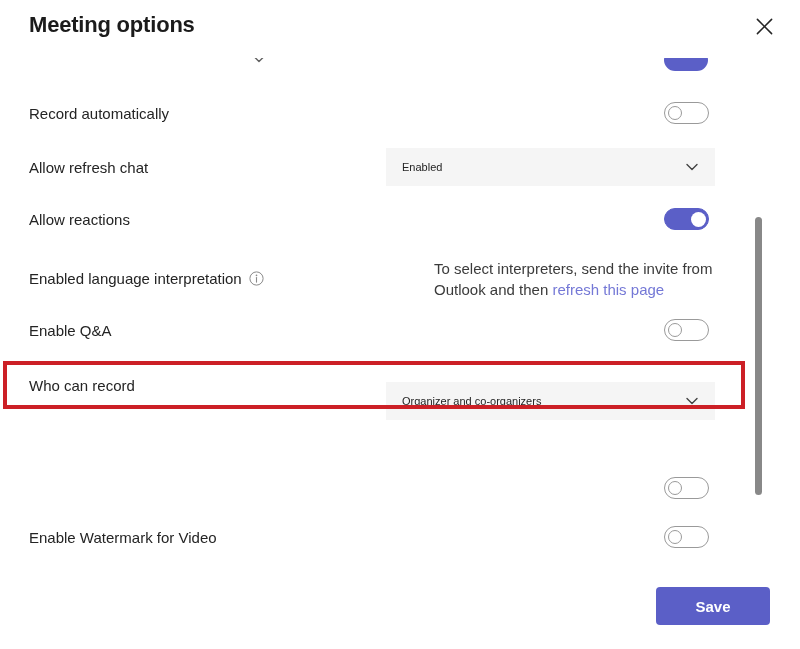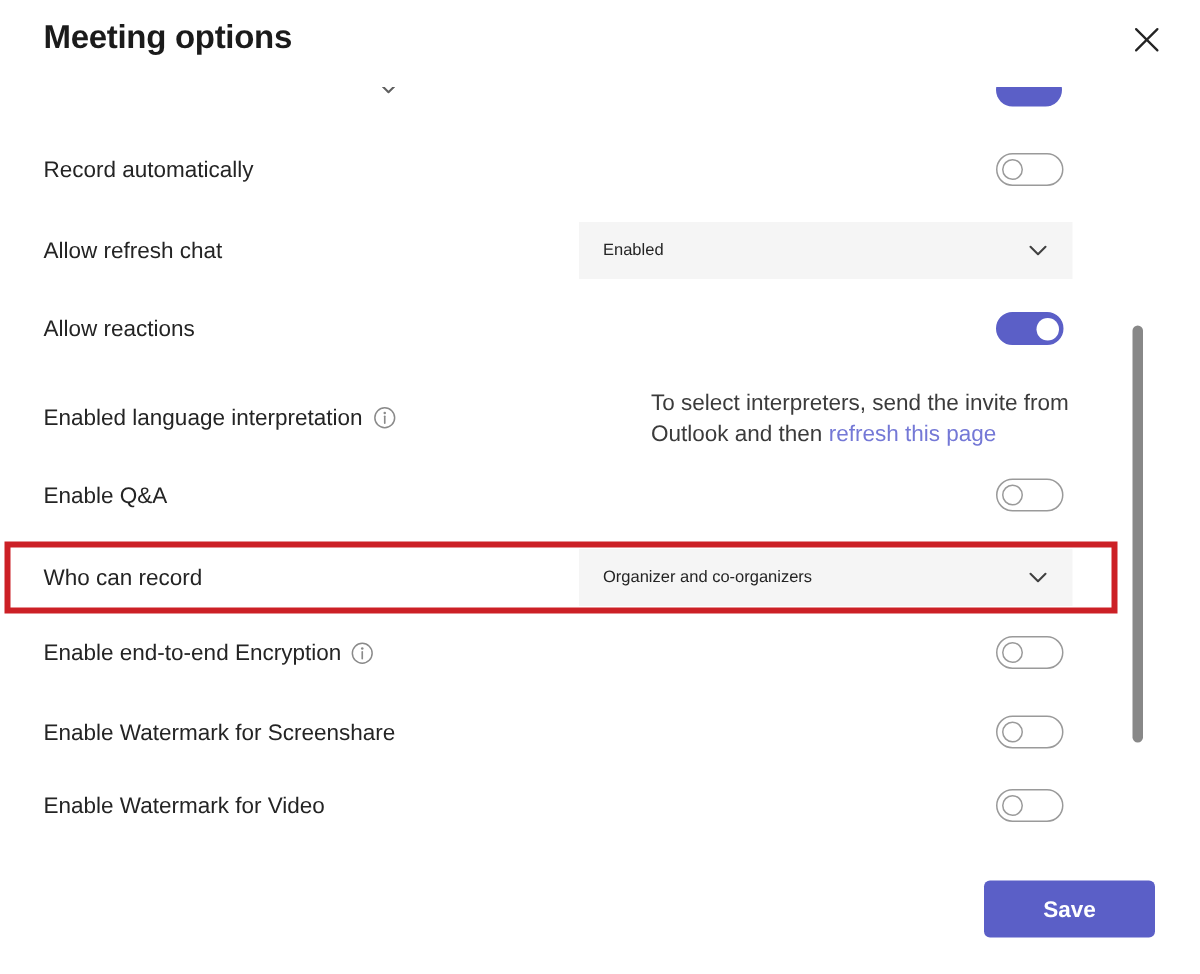--- a/index.html
+++ b/index.html
@@ -300,52 +300,34 @@
       </div>
       <div class="toggle off" style="top:6px;">
         <span class="knob"></span>
       </div>
     </div>
 
     <div class="row" style="top:308px;height:38px;">
       <div class="row-label">
         <span>Who can record</span>
       </div>
-      <button class="dropdown" style="top:0px;">
+      <button class="dropdown" style="top:16px;">
         <span class="dd-value">Organizer and co-organizers</span>
         <span class="dd-chevron">
           <svg width="18" height="18" viewBox="0 0 18 18" fill="none">
             <path d="M4 6.5 L9 11.5 L14 6.5" stroke="currentColor" stroke-width="1.4" stroke-linecap="round" stroke-linejoin="round"></path>
           </svg>
         </span>
       </button>
     </div>
 
     <div class="highlight-box"></div>
 
-    <div class="row" style="top:360px;height:34px;">
-      <div class="row-label">
-        <span>Enable end-to-end Encryption</span>
-        <span class="info-icon">
-          <svg width="15" height="15" viewBox="0 0 15 15" fill="none">
-            <circle cx="7.5" cy="7.5" r="6.6" stroke="currentColor" stroke-width="1"></circle>
-            <circle cx="7.5" cy="4.3" r="0.85" fill="currentColor"></circle>
-            <path d="M7.5 6.5 V11.1" stroke="currentColor" stroke-width="1.1" stroke-linecap="round"></path>
-          </svg>
-        </span>
-      </div>
-      <div class="toggle off" style="top:6px;">
-        <span class="knob"></span>
-      </div>
-    </div>
 
     <div class="row" style="top:413px;height:34px;">
-      <div class="row-label">
-        <span>Enable Watermark for Screenshare</span>
-      </div>
       <div class="toggle off" style="top:6px;">
         <span class="knob"></span>
       </div>
     </div>
 
     <div class="row" style="top:462px;height:34px;">
       <div class="row-label">
         <span>Enable Watermark for Video</span>
       </div>
       <div class="toggle off" style="top:6px;">

